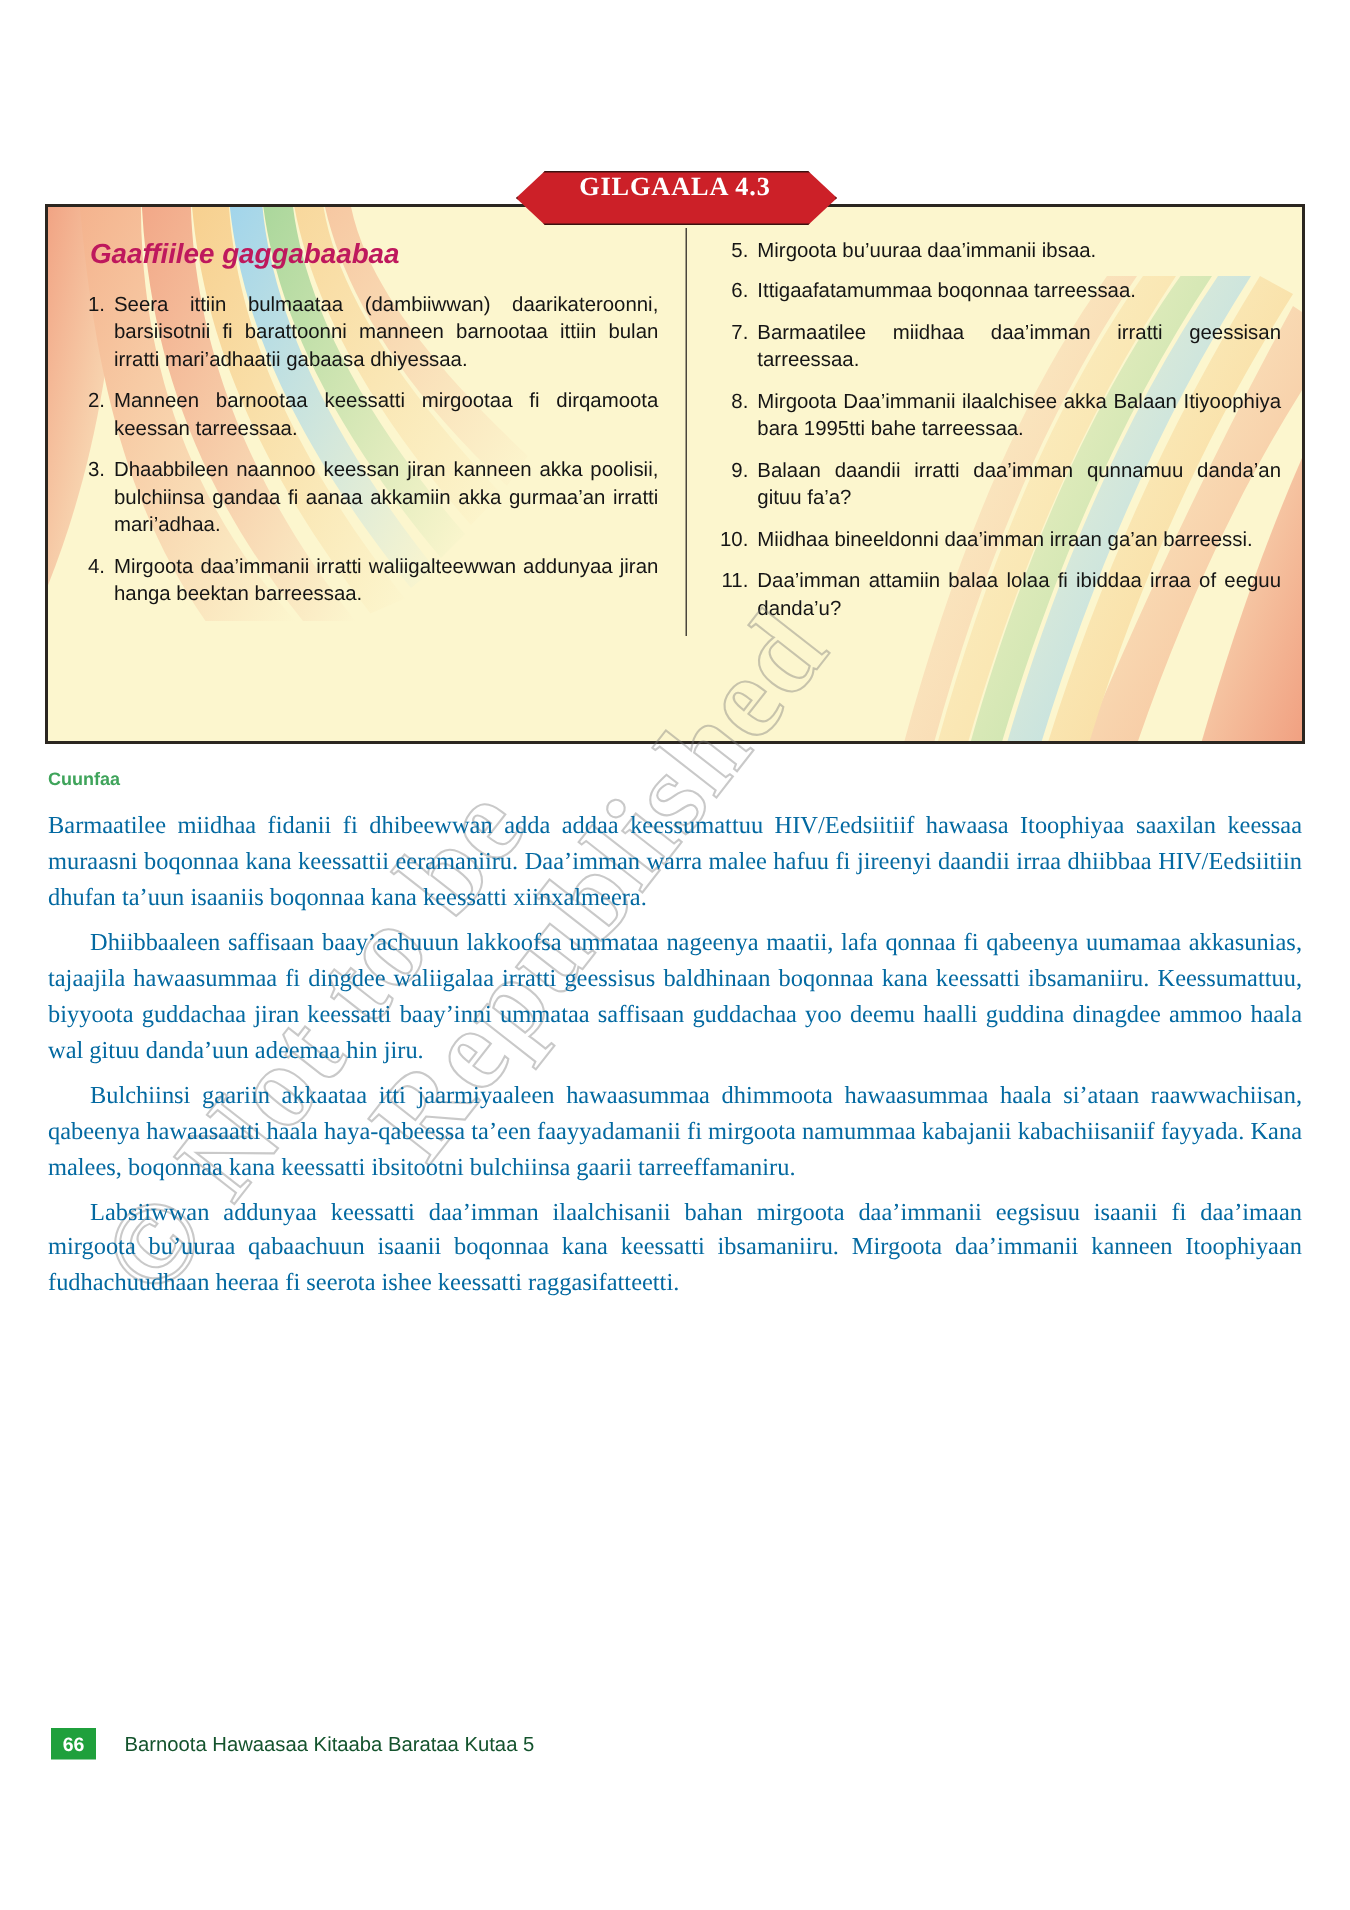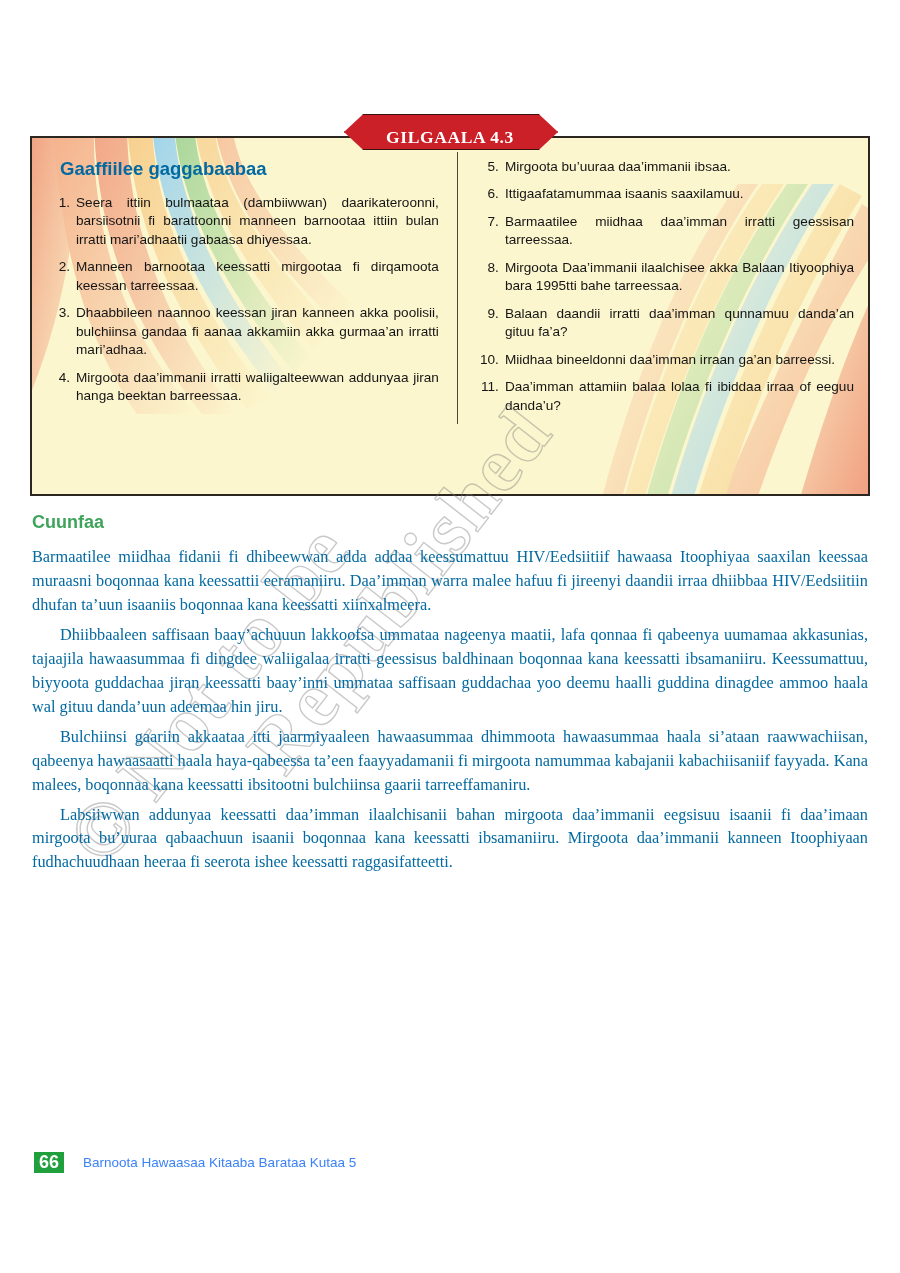--- a/index.html
+++ b/index.html
@@ -56,21 +56,21 @@
   }
   .banner {
     position: absolute;
     left: 50%;
     top: -22px;
     transform: translateX(-50%);
     z-index: 4;
     width: 212px;
     height: 34px;
     display: flex;
-    align-items: flex-end;
+    align-items: flex-start;
     justify-content: center;
   }
   .banner-shape {
     position: absolute;
     left: 0; top: 0;
     width: 212px; height: 34px;
     background: #CC2028;
     border: 1.6px solid #3a1210;
     clip-path: polygon(0% 50%, 9% 0%, 91% 0%, 100% 50%, 91% 100%, 9% 100%);
   }
@@ -125,22 +125,23 @@
   .ex-col-right {
     width: 406px;
     padding-left: 13px;
     border-left: 1.4px solid #4a463c;
     padding-top: 6px;
   }
   .ex-title {
     font-family: "Liberation Sans", sans-serif;
     font-weight: bold;
     font-size: 18.5px;
-    color: #0369a1;
+    color: #be185d;
     margin: 6px 0 14px 14px;
+    font-style: italic;
   }
   ol.qlist {
     list-style: none;
     margin: 0;
     padding: 0;
     counter-reset: qq;
   }
   ol.qlist.start5 { counter-reset: qq 4; }
   ol.qlist li {
     counter-increment: qq;
@@ -171,21 +172,21 @@
   .summary {
     position: absolute;
     left: 32px;
     top: 512px;
     width: 836px;
     z-index: 6;
   }
   .summary-heading {
     font-family: "Liberation Sans", sans-serif;
     font-weight: bold;
-    font-size: 18px;
+    font-size: 12px;
     color: #3FA45B;
     margin: 0 0 12px 0;
   }
   .summary p {
     font-family: "Liberation Serif", serif;
     font-size: 16.3px;
     line-height: 1.47;
     color: #0369a1;
     text-align: justify;
     margin: 0 0 6px 0;
@@ -199,32 +200,32 @@
     top: 1152px;
     display: flex;
     align-items: center;
     z-index: 6;
   }
   .page-num {
     background: #1FA03C;
     color: #ffffff;
     font-family: "Liberation Sans", sans-serif;
     font-weight: bold;
-    font-size: 18px;
+    font-size: 13px;
     width: 30px;
     height: 21px;
     display: flex;
     align-items: center;
     justify-content: center;
     margin-right: 19px;
   }
   .footer-title {
     font-family: "Liberation Sans", sans-serif;
     font-size: 13.5px;
-    color: #3b82f6;
+    color: #14532d;
   }
 </style>
 </head>
 <body>
 
 <div class="exercise-wrap">
 
   <div class="banner">
     <div class="banner-shape"></div>
     <span class="banner-label">GILGAALA 4.3</span>
@@ -309,21 +310,21 @@
           <li>Seera ittiin bulmaataa (dambiiwwan) daarikateroonni, barsiisotnii fi barattoonni manneen barnootaa ittiin bulan irratti mari’adhaatii gabaasa dhiyessaa.</li>
           <li>Manneen barnootaa keessatti mirgootaa fi dirqamoota keessan tarreessaa.</li>
           <li>Dhaabbileen naannoo keessan jiran kanneen akka poolisii, bulchiinsa gandaa fi aanaa akkamiin akka gurmaa’an irratti mari’adhaa.</li>
           <li>Mirgoota daa’immanii irratti waliigalteewwan addunyaa jiran hanga beektan barreessaa.</li>
         </ol>
       </div>
 
       <div class="ex-col ex-col-right">
         <ol class="qlist start5 wide">
           <li>Mirgoota bu’uuraa daa’immanii ibsaa.</li>
-          <li>Ittigaafatamummaa isaanis saaxilamuu.</li>
+          <li>Ittigaafatamummaa boqonnaa tarreessaa.</li>
           <li>Barmaatilee miidhaa daa’imman irratti geessisan tarreessaa.</li>
           <li>Mirgoota Daa’immanii ilaalchisee akka Balaan Itiyoophiya bara 1995tti bahe tarreessaa.</li>
           <li>Balaan daandii irratti daa’imman qunnamuu danda’an gituu fa’a?</li>
           <li>Miidhaa bineeldonni daa’imman irraan ga’an barreessi.</li>
           <li>Daa’imman attamiin balaa lolaa fi ibiddaa irraa of eeguu danda’u?</li>
         </ol>
       </div>
 
     </div>
   </div>

